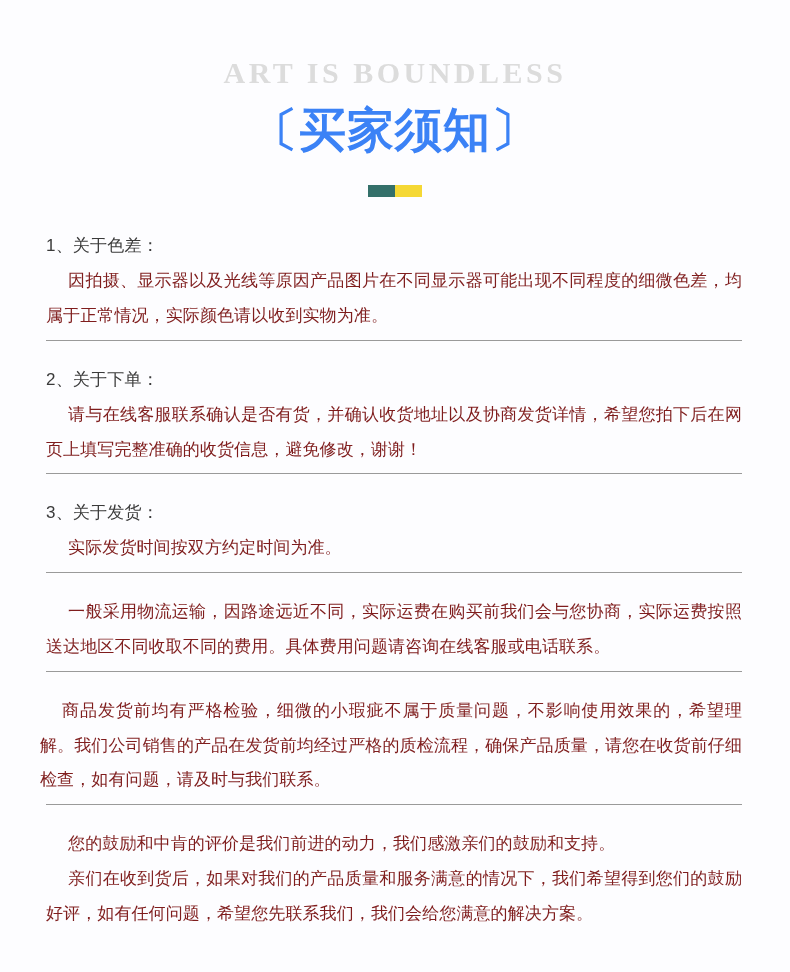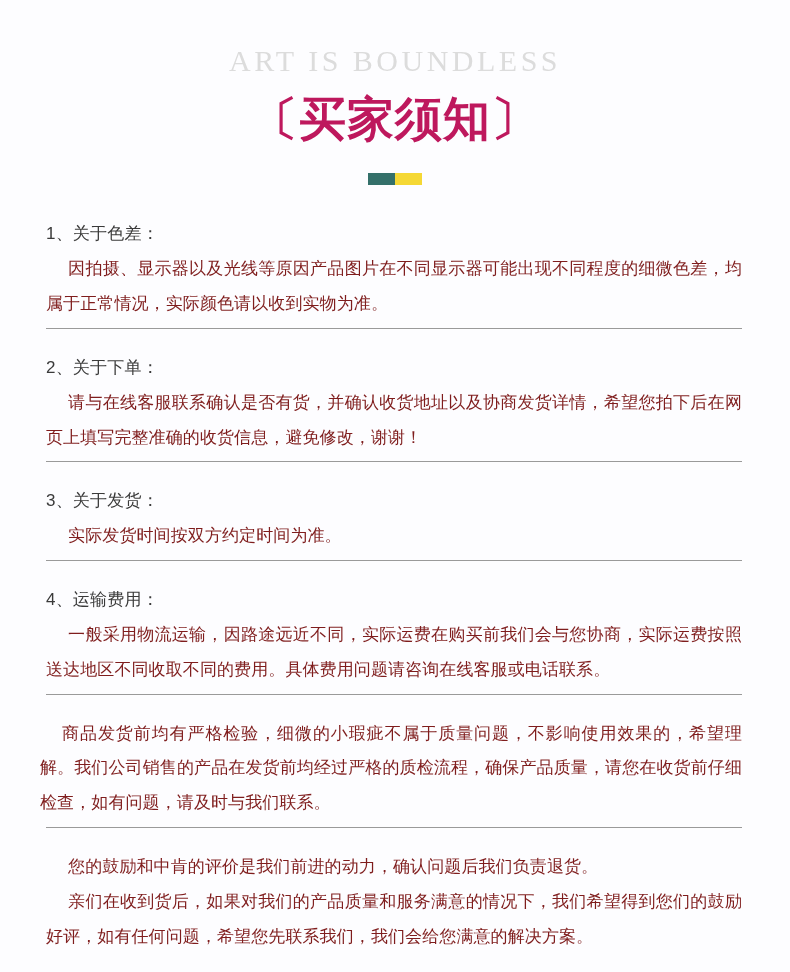--- a/index.html
+++ b/index.html
@@ -25,29 +25,29 @@
   .header {
     text-align: center;
     padding-top: 46px;
   }
   .eyebrow {
     font-family: "Liberation Serif", "DejaVu Serif", serif;
     font-size: 30px;
     letter-spacing: 3.5px;
     color: #dcdcdc;
     line-height: 1;
-    font-weight: 400;
-    margin: 0;
+    font-weight: 700;
+    margin: 12px;
   }
   .main-title {
     margin: 14px 0 16px 0;
-    font-family: Liberation Sans, sans-serif;
+    font-family: Liberation Serif, serif;
     font-size: 47px;
     font-weight: bold;
-    color: #be185d;
+    color: #3b82f6;
     letter-spacing: 1px;
     line-height: 1.22;
     white-space: nowrap;
   }
   .main-title .bracket {
     font-weight: bold;
     font-size: 47px;
   }
 
   
@@ -130,28 +130,27 @@
       <p class="sec-heading">2、关于下单：</p>
       <p class="sec-para">请与在线客服联系确认是否有货，并确认收货地址以及协商发货详情，希望您拍下后在网页上填写完整准确的收货信息，避免修改，谢谢！</p>
     </div>
 
     <div class="section section-3">
       <p class="sec-heading">3、关于发货：</p>
       <p class="sec-para">实际发货时间按双方约定时间为准。</p>
     </div>
 
     <div class="section section-4">
-      <p class="sec-heading">4、运输费用：</p>
       <p class="sec-para">一般采用物流运输，因路途远近不同，实际运费在购买前我们会与您协商，实际运费按照送达地区不同收取不同的费用。具体费用问题请咨询在线客服或电话联系。</p>
     </div>
 
     <div class="section section-5">
       <p class="sec-para">商品发货前均有严格检验，细微的小瑕疵不属于质量问题，不影响使用效果的，希望理解。我们公司销售的产品在发货前均经过严格的质检流程，确保产品质量，请您在收货前仔细检查，如有问题，请及时与我们联系。</p>
     </div>
 
     <div class="section section-6">
-      <p class="sec-para">您的鼓励和中肯的评价是我们前进的动力，确认问题后我们负责退货。</p>
+      <p class="sec-para">您的鼓励和中肯的评价是我们前进的动力，我们感激亲们的鼓励和支持。</p>
       <p class="sec-para">亲们在收到货后，如果对我们的产品质量和服务满意的情况下，我们希望得到您们的鼓励好评，如有任何问题，希望您先联系我们，我们会给您满意的解决方案。</p>
     </div>
 
   </div>
 
 </div>
 
 </body></html>

